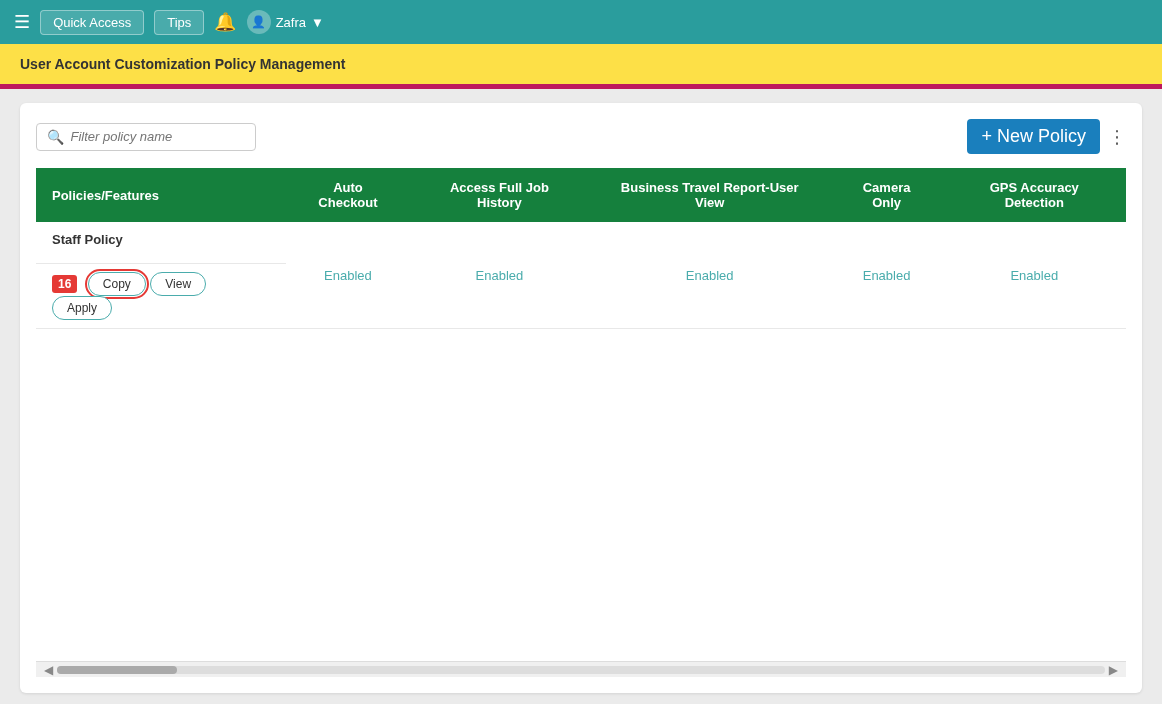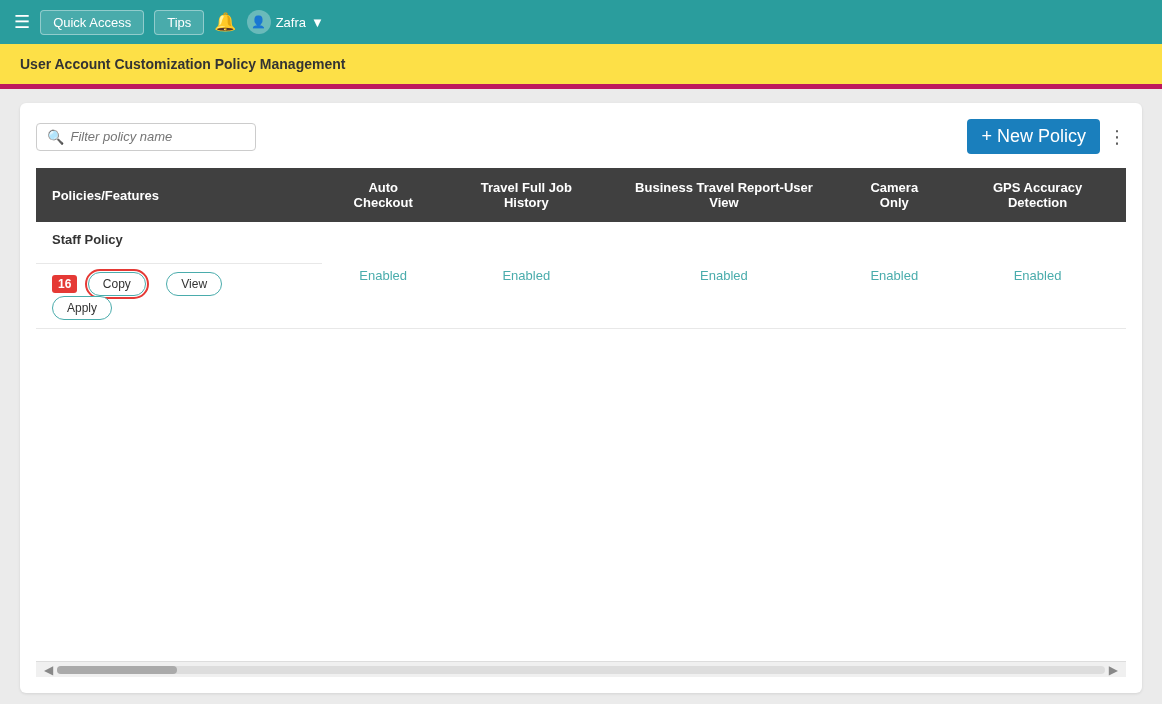--- a/index.html
+++ b/index.html
@@ -151,21 +151,21 @@
       flex: 1;
       overflow: auto;
       position: relative;
     }
     table {
       width: 100%;
       border-collapse: collapse;
       min-width: 900px;
     }
     thead tr {
-      background: #404040;
+      background: #15803d;
       color: white;
     }
     thead th {
       padding: 12px 16px;
       font-size: 13px;
       font-weight: 600;
       text-align: center;
     }
     thead th:first-child {
       text-align: left;
@@ -193,21 +193,21 @@
     }
 
     .action-btn {
       border: 1px solid #4aacac;
       background: white;
       color: #333;
       border-radius: 20px;
       padding: 4px 14px;
       font-size: 12px;
       cursor: pointer;
-      margin-right: 16px;
+      margin-right: 0;
     }
     .action-btn.highlighted {
       outline: 2px solid #e53935;
       outline-offset: 1px;
     }
 
     
     .scrollbar-area {
       height: 16px;
       background: #f0f0f0;
@@ -285,21 +285,21 @@
         <button class="more-options-btn">⋮</button>
       </div>
     </div>
 
     <div class="table-wrapper">
       <table>
         <thead>
           <tr>
             <th>Policies/Features</th>
             <th>Auto Checkout</th>
-            <th>Travel Full Job History</th>
+            <th>Access Full Job History</th>
             <th>Business Travel Report-User View</th>
             <th>Camera Only</th>
             <th>GPS Accuracy Detection</th>
           </tr>
         </thead>
         <tbody>
 
           <tr class="policy-group">
             <td class="name-cell">
               <span>Staff Policy</span>

